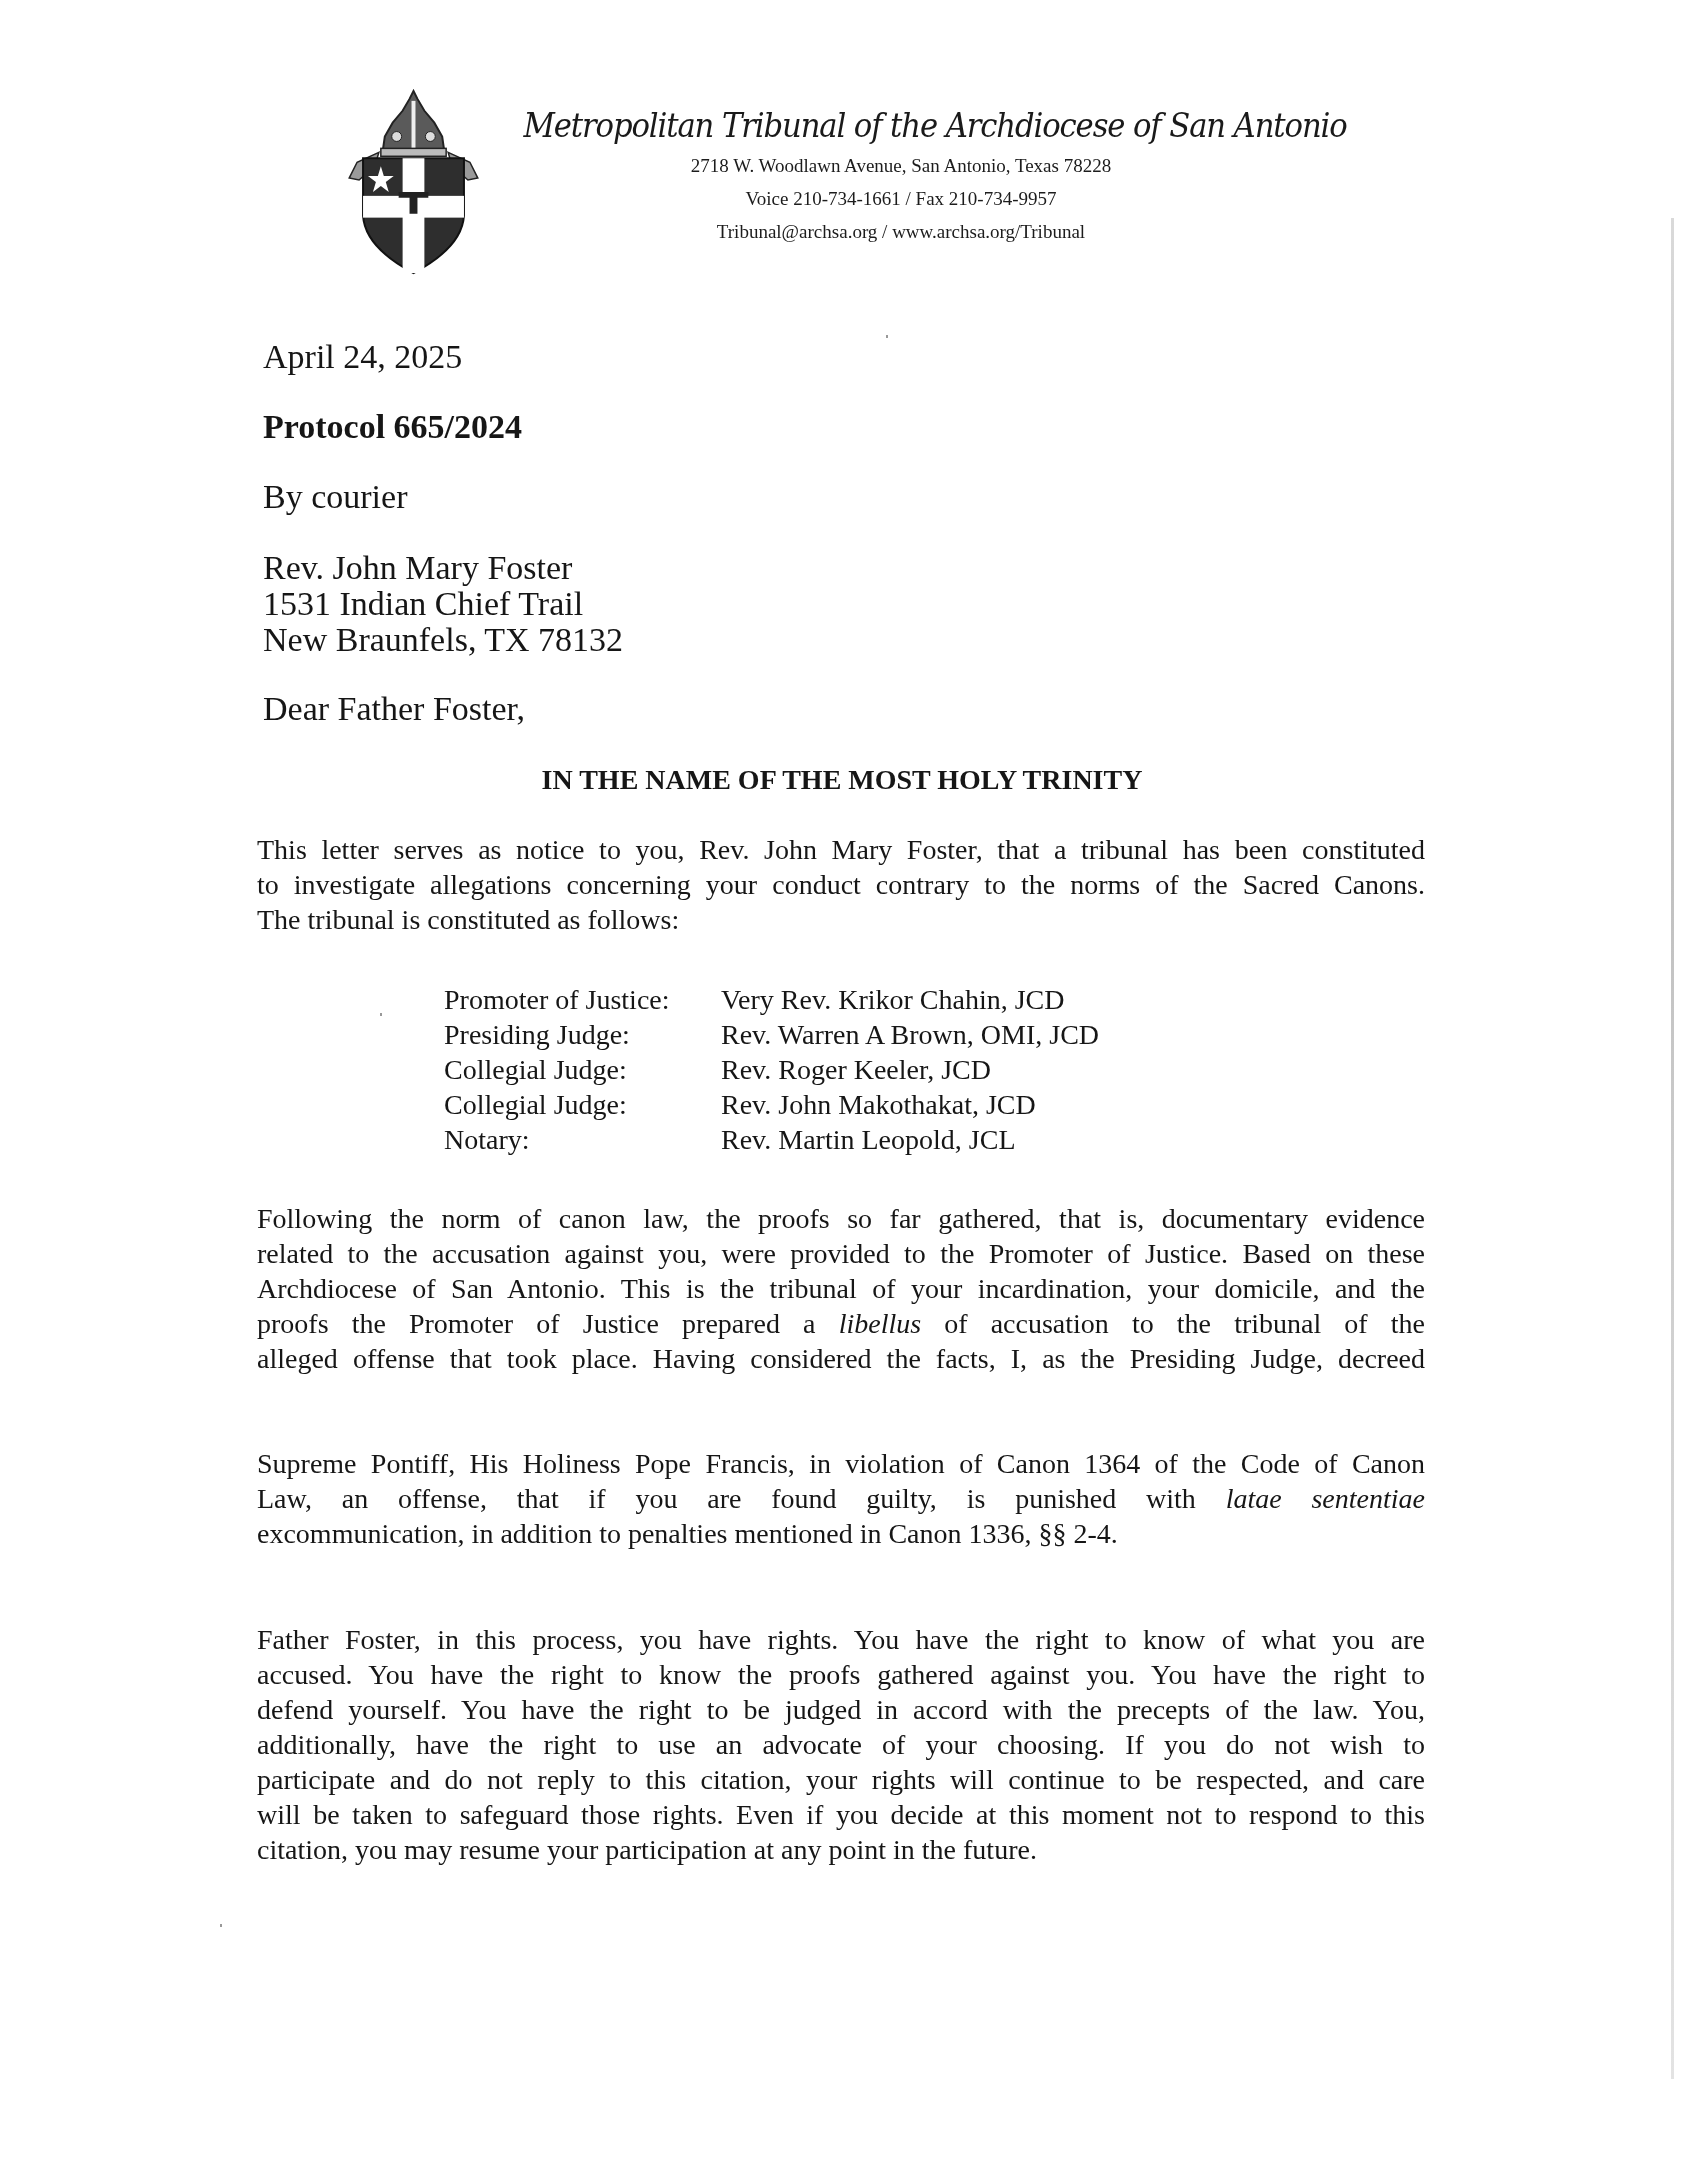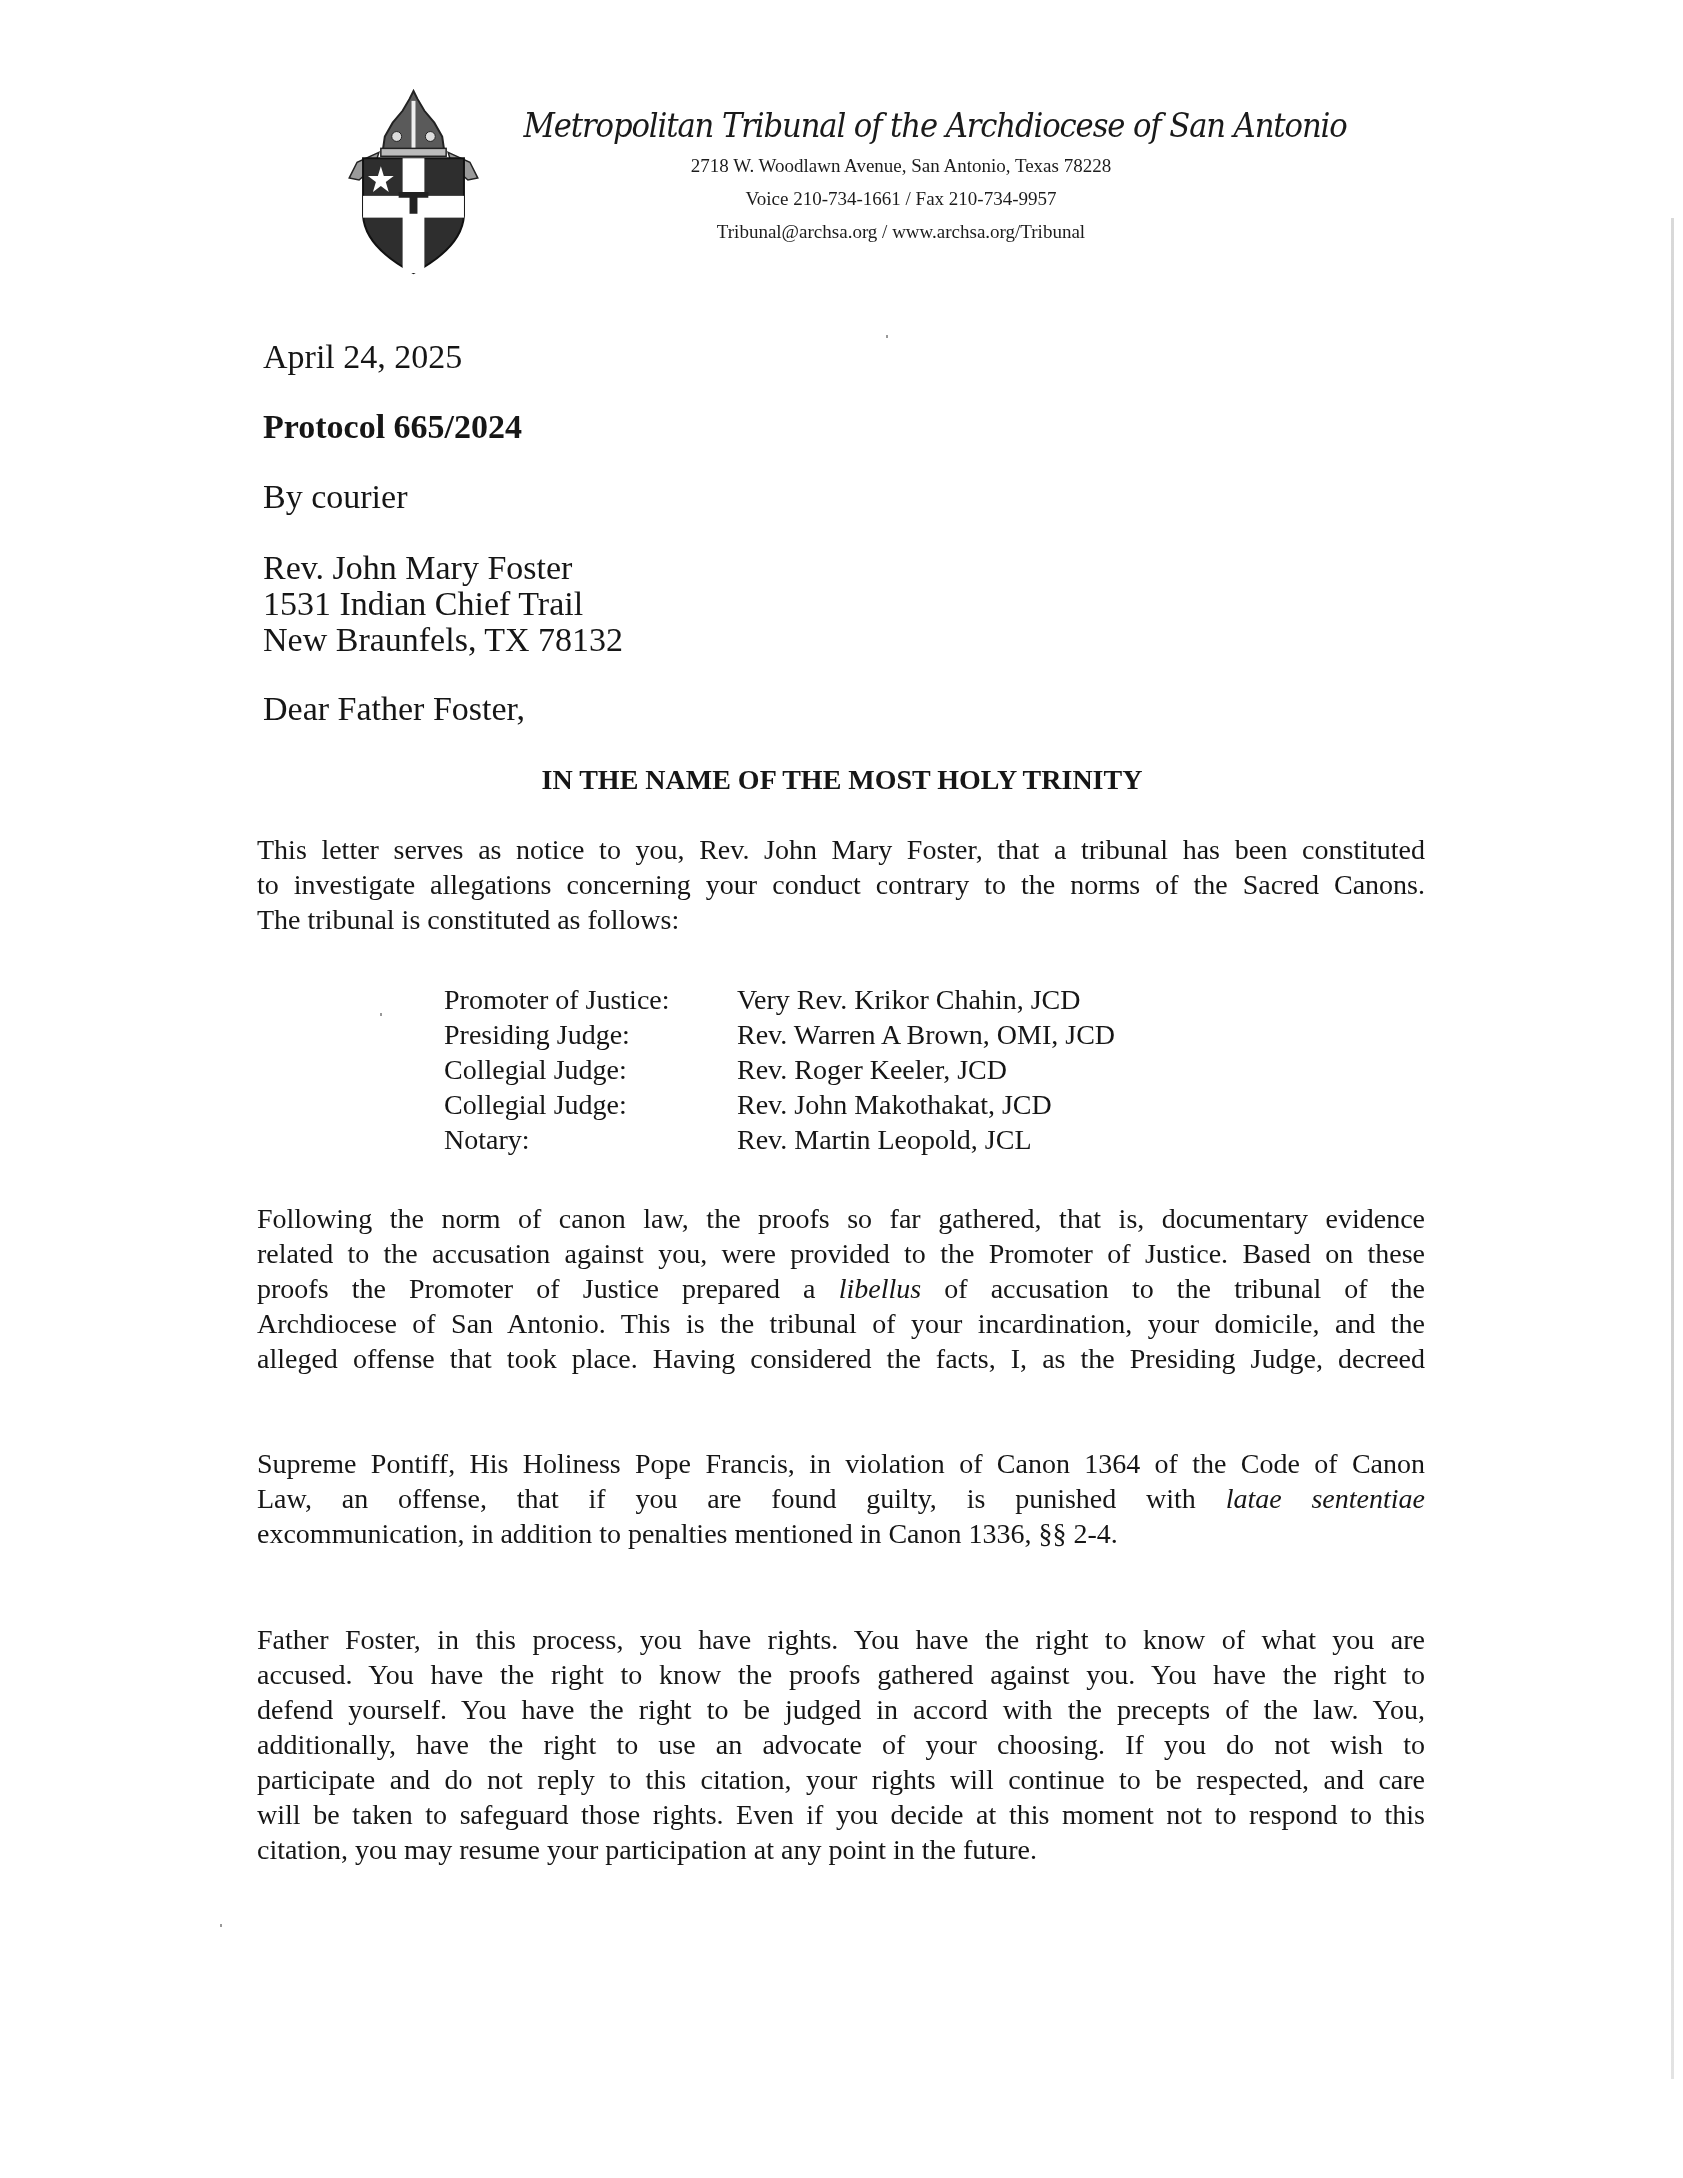--- a/index.html
+++ b/index.html
@@ -21,21 +21,21 @@
              font-weight: bold; font-size: 28px; line-height: 36px; }
   .para { position: absolute; left: 257px; width: 1168px; font-size: 28px; line-height: 35px;
           text-align: justify; }
   .p1 { top: 824px; }
   .p2 { top: 1193px; }
   .p3 { top: 1438px; }
   .p4 { top: 1614px; }
   .p-line { display: block; text-align: justify; text-align-last: justify; white-space: nowrap; }
   .p-line.last { text-align-last: left; }
   .tribunal { position: absolute; left: 444px; top: 974px; font-size: 28px; line-height: 35px; }
-  .trow { display: flex; gap: 16px; }
+  .trow { display: flex; }
   .trole { width: 277px; }
   .scan-line { position: absolute; left: 1671px; top: 210px; width: 3px; height: 1861px;
                background: linear-gradient(#bbb, #888 30%, #aaa 60%, #ccc); opacity: 0.55; }
   .speck { position: absolute; width: 2px; height: 3px; background: #999; }
 </style>
 </head>
 <body>
 
 <div class="page">
 
@@ -106,22 +106,22 @@
     </div>
     <div class="trow">
       <span class="trole">Notary:</span>
       <span>Rev. Martin Leopold, JCL</span>
     </div>
   </div>
 
   <div class="para p2">
     <span class="p-line">Following the norm of canon law, the proofs so far gathered, that is, documentary evidence</span>
     <span class="p-line">related to the accusation against you, were provided to the Promoter of Justice. Based on these</span>
+    <span class="p-line">Archdiocese of San Antonio.  This is the tribunal of your incardination, your domicile, and the</span>
     <span class="p-line"><span>proofs the Promoter of Justice prepared a </span><i>libellus</i><span> of accusation to the tribunal of the</span></span>
-    <span class="p-line">Archdiocese of San Antonio.  This is the tribunal of your incardination, your domicile, and the</span>
     <span class="p-line">alleged offense that took place.  Having considered the facts, I, as the Presiding Judge, decreed</span>
   </div>
 
   <div class="para p3">
     <span class="p-line">Supreme Pontiff, His Holiness Pope Francis, in violation of Canon 1364 of the Code of Canon</span>
     <span class="p-line"><span>Law, an offense, that if you are found guilty, is punished with </span><i>latae sententiae</i></span>
     <span class="p-line last">excommunication, in addition to penalties mentioned in Canon 1336, §§ 2-4.</span>
   </div>
 
   <div class="para p4">

